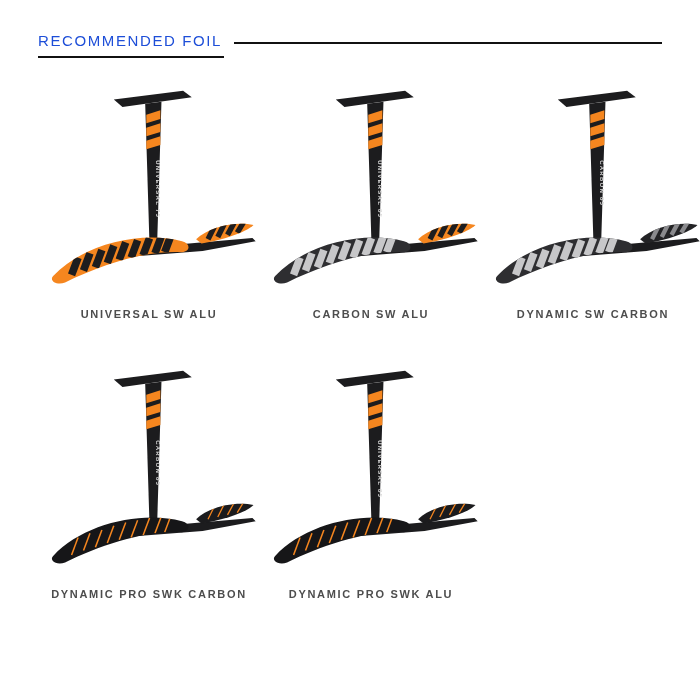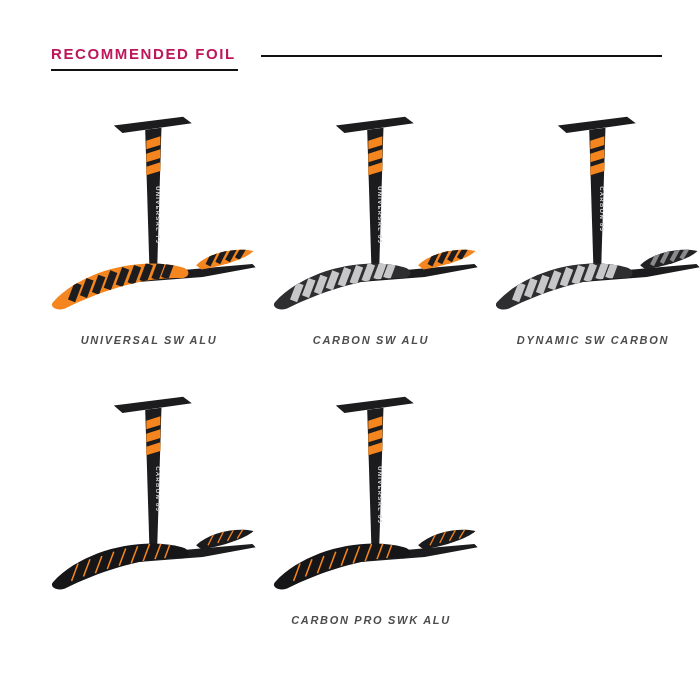--- a/index.html
+++ b/index.html
@@ -8,25 +8,25 @@
     width: 700px; height: 700px;
     background: #ffffff;
     font-family: "Liberation Sans", sans-serif;
     overflow: hidden;
   }
   .page { padding: 32px 38px 0 38px; }
 
   
   .page-header { display: flex; align-items: center; }
   .page-title {
-    margin: 13px;
+    margin: 0;
     font-size: 15px;
-    font-weight: bold;
+    font-weight: normal;
     letter-spacing: 1.6px;
-    color: #be185d;
+    color: #1d4ed8;
     padding: 0 2px 7px 0;
     border-bottom: 2.5px solid #111;
     white-space: nowrap;
   }
   .header-rule {
     flex: 1;
     height: 2px;
     background: #111;
     margin-left: 10px;
     margin-bottom: 4px;
@@ -49,21 +49,20 @@
   }
   .foil-img { width: 222px; height: 222px; display: block; }
   .foil-label {
     margin-top: 6px;
     font-size: 11px;
     font-weight: bold;
     letter-spacing: 1.7px;
     color: #4d4d4d;
     text-align: center;
     white-space: nowrap;
-    font-style: italic;
   }
 </style>
 </head>
 <body>
 
 <div class="page">
 
   <header class="page-header">
     <h1 class="page-title">RECOMMENDED FOIL</h1>
     <div class="header-rule"></div>
@@ -229,20 +228,21 @@
           <line x1="117" y1="159" x2="123" y2="143"></line>
         </g>
         <path d="M146,147 C158,135 184,130 199,134 C192,141 170,148 151,151 Z" fill="#1b1b1d"></path>
         <g clip-path="url(#sclip3)" fill="none" stroke="#f5861f" stroke-width="1.2">
           <line x1="157" y1="147" x2="163" y2="135"></line>
           <line x1="166" y1="145" x2="172" y2="133"></line>
           <line x1="175" y1="143" x2="181" y2="132"></line>
           <line x1="184" y1="141" x2="190" y2="131"></line>
         </g>
       </svg>
+      <figcaption class="foil-label">DYNAMIC PRO SWK CARBON</figcaption>
     </figure>
 
     <figure class="foil-cell">
       <svg class="foil-img" viewBox="0 0 205 205">
         <defs>
           <clipPath id="wclip4">
               <path d="M14,181 C42,151 96,139 133,149 C141,151 141,158 133,159 C99,157 57,171 25,187 C17,190 10,185 14,181 Z"></path>
             </clipPath>
           <clipPath id="sclip4">
               <path d="M146,147 C158,135 184,130 199,134 C192,141 170,148 151,151 Z"></path>
@@ -270,17 +270,17 @@
           <line x1="117" y1="159" x2="123" y2="143"></line>
         </g>
         <path d="M146,147 C158,135 184,130 199,134 C192,141 170,148 151,151 Z" fill="#1b1b1d"></path>
         <g clip-path="url(#sclip4)" fill="none" stroke="#f5861f" stroke-width="1.2">
           <line x1="157" y1="147" x2="163" y2="135"></line>
           <line x1="166" y1="145" x2="172" y2="133"></line>
           <line x1="175" y1="143" x2="181" y2="132"></line>
           <line x1="184" y1="141" x2="190" y2="131"></line>
         </g>
       </svg>
-      <figcaption class="foil-label">CARBON PRO SWK ALU</figcaption>
+      <figcaption class="foil-label">DYNAMIC PRO SWK ALU</figcaption>
     </figure>
 
   </div>
 </div>
 
 </body></html>

